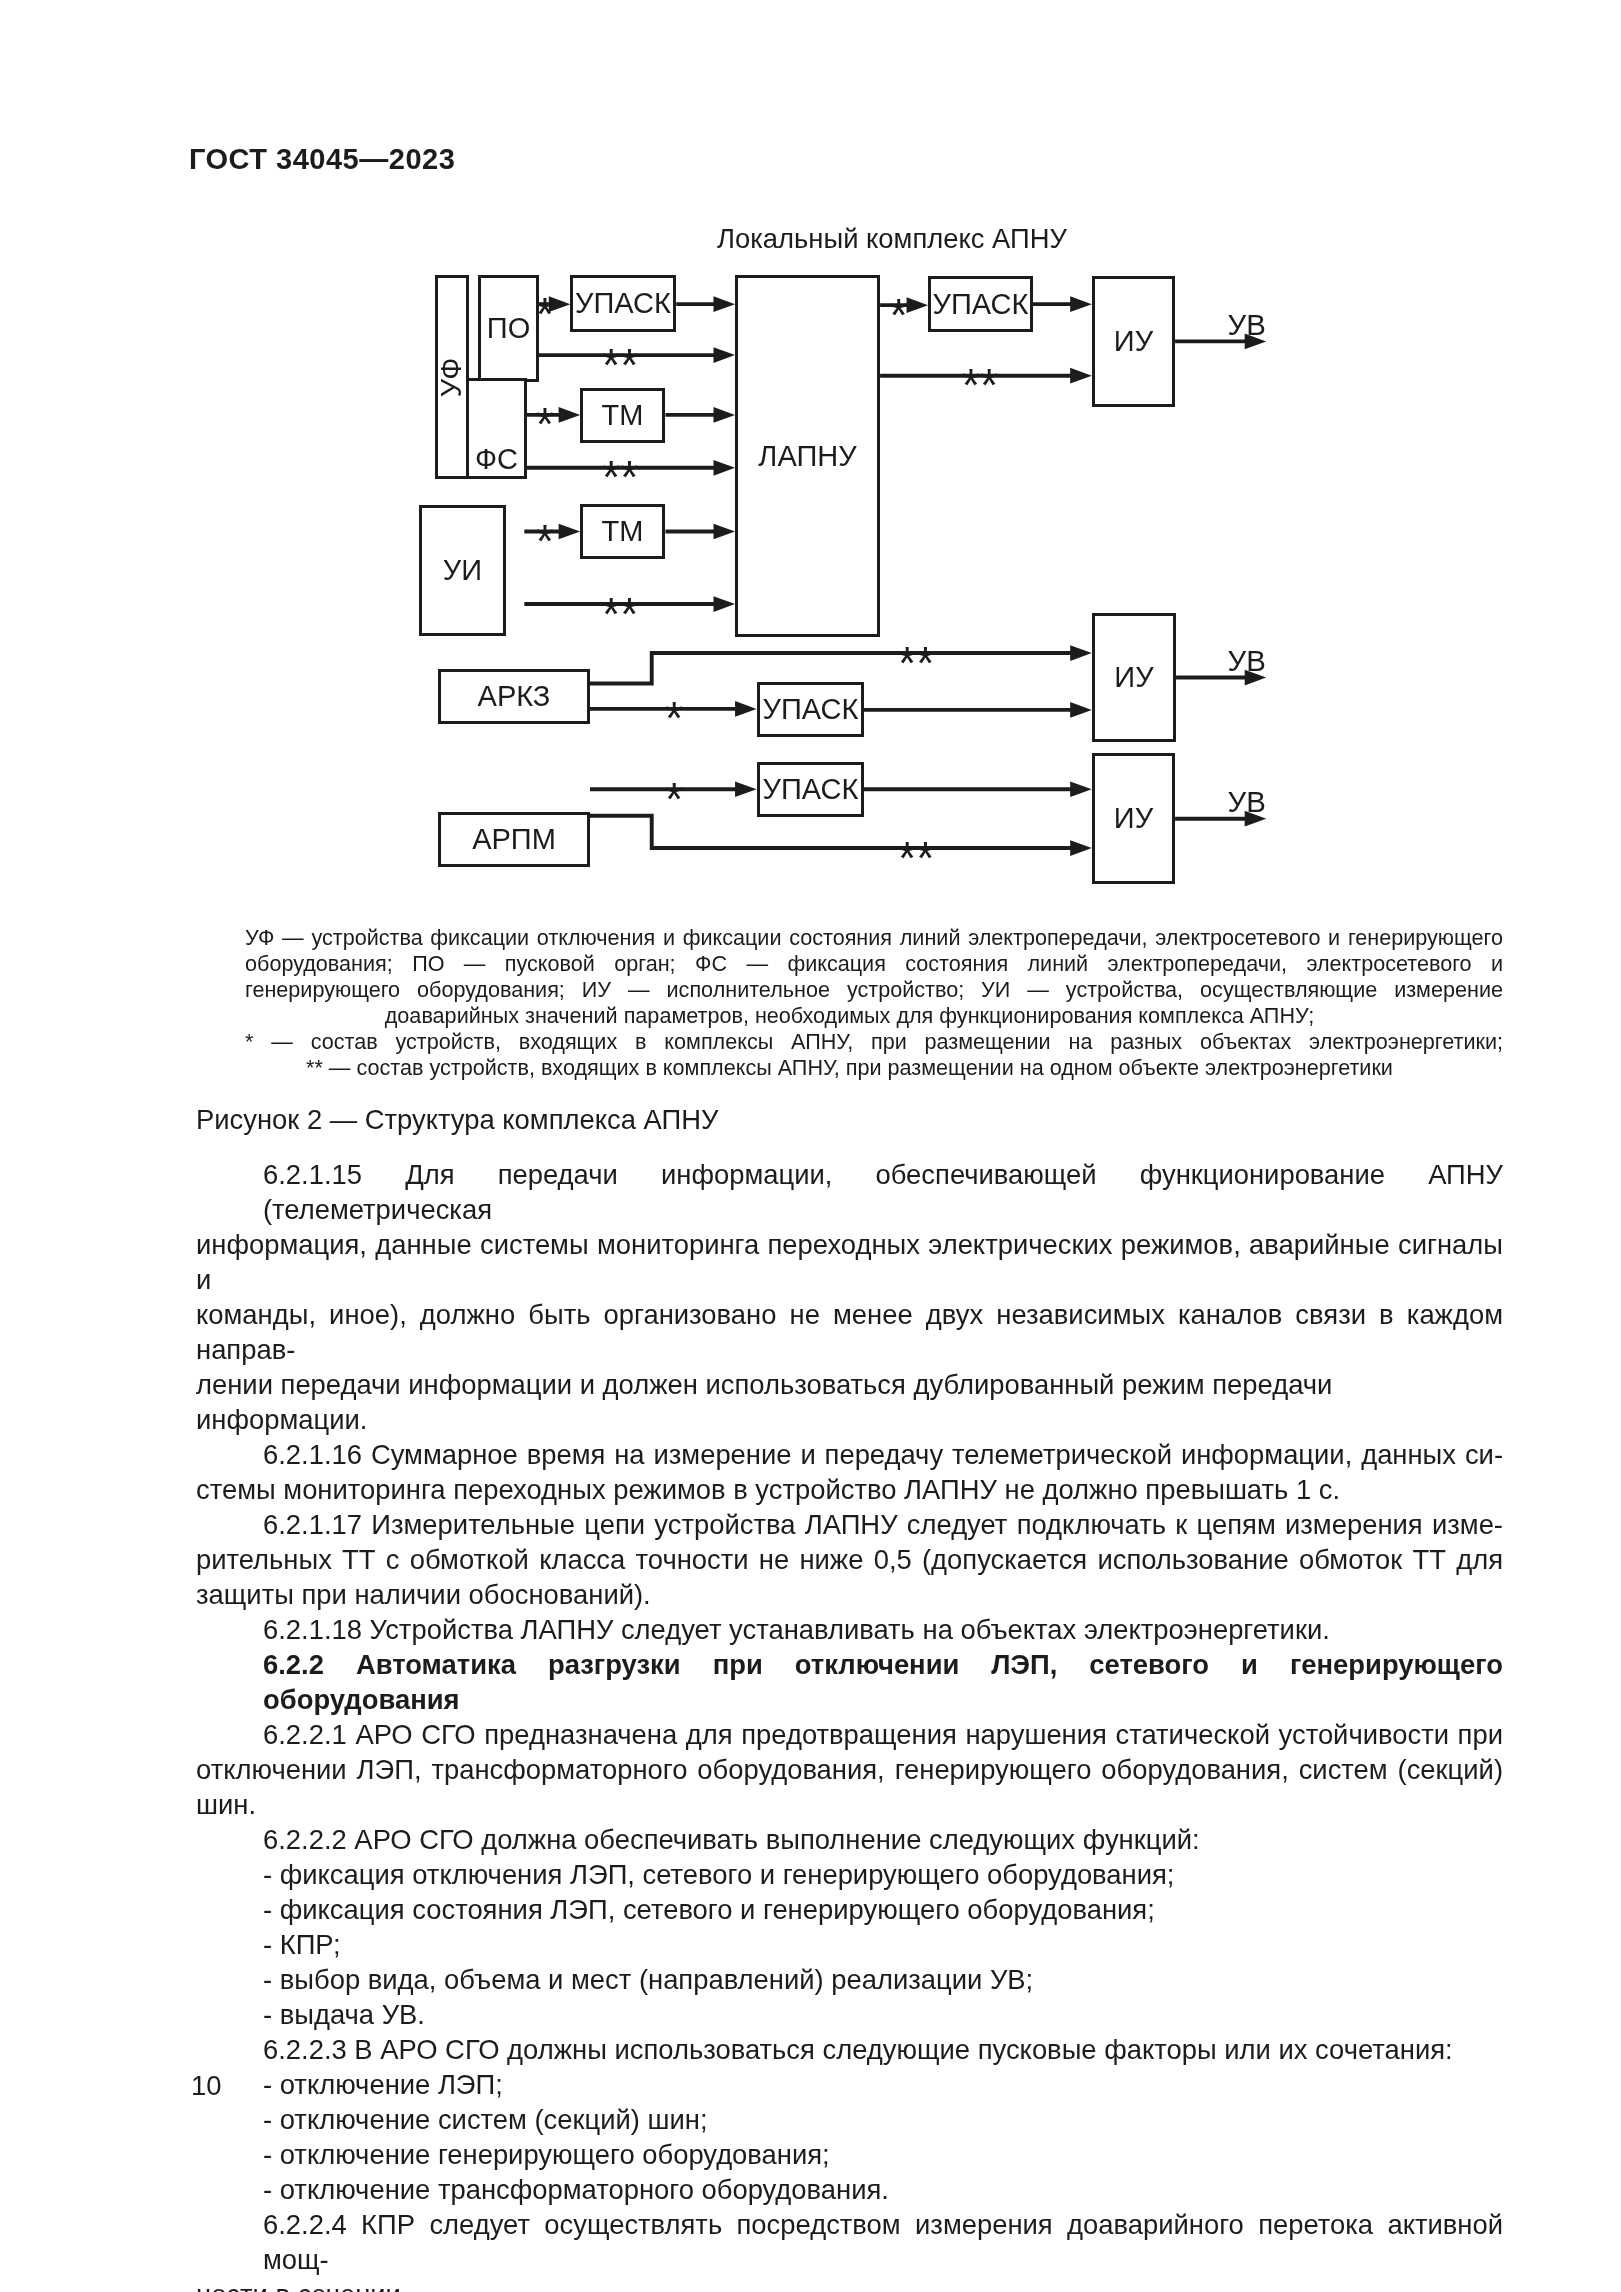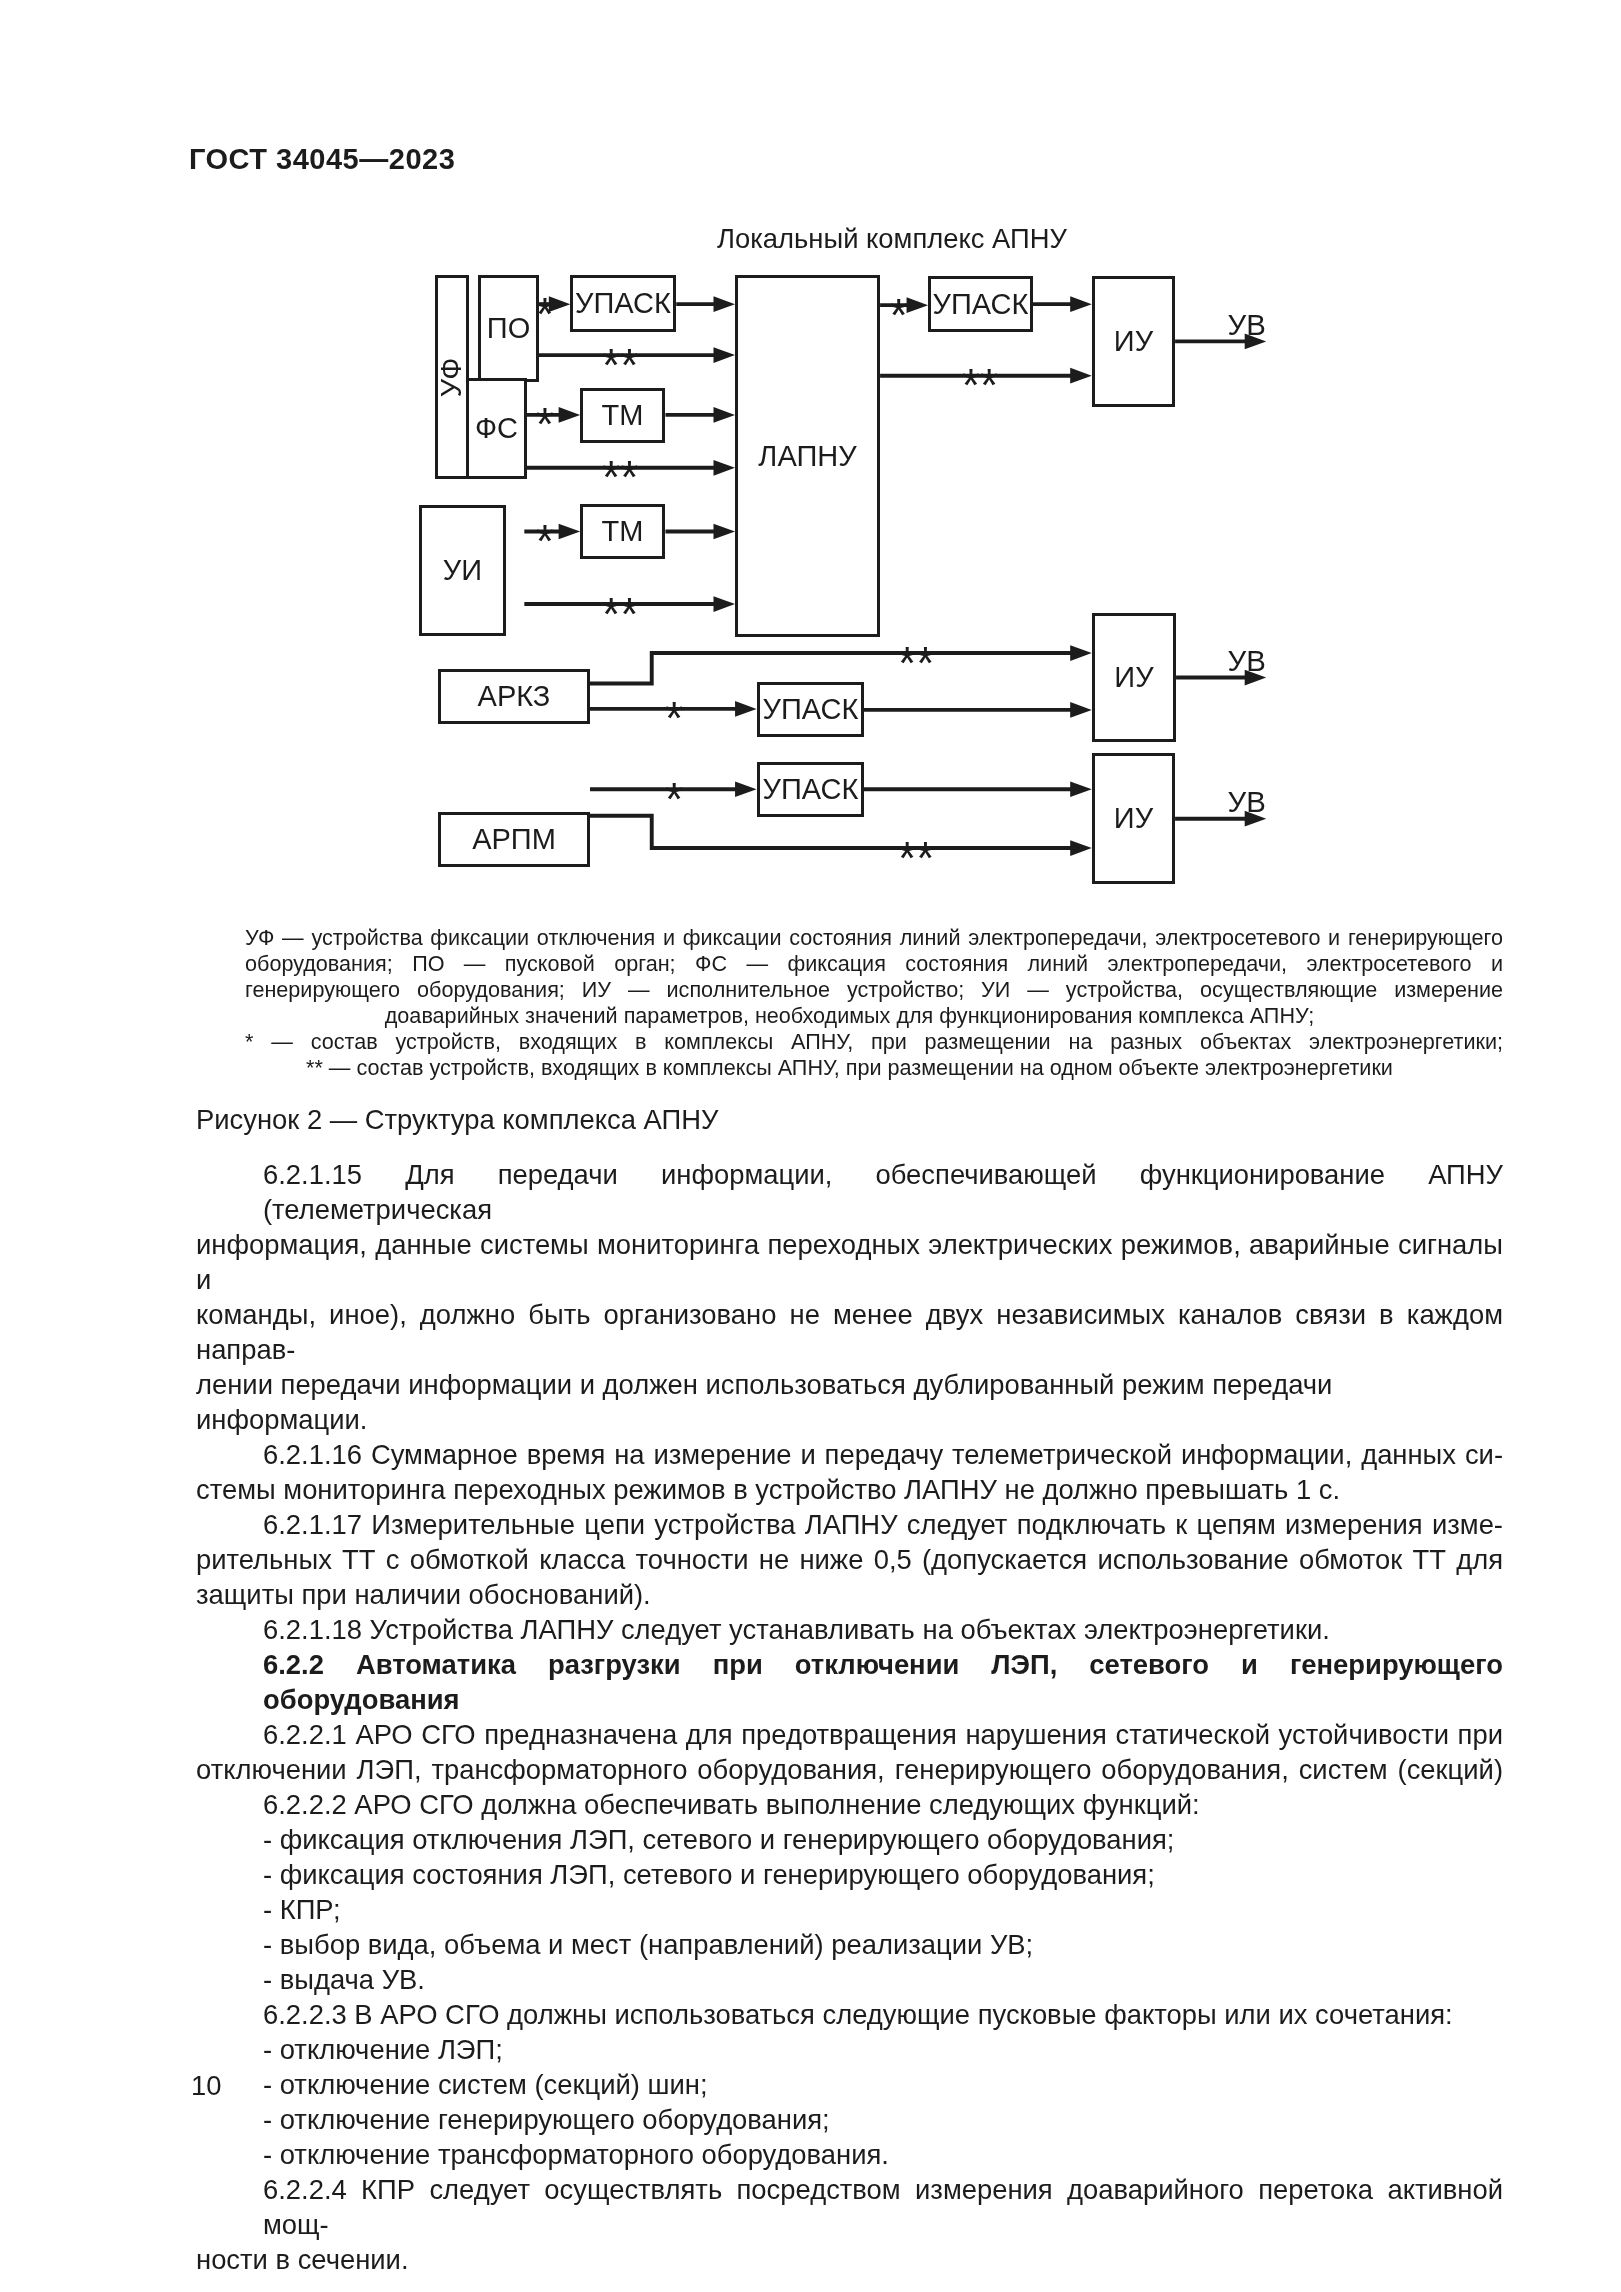--- a/index.html
+++ b/index.html
@@ -87,21 +87,21 @@
       <text x="1272" y="684" text-anchor="middle" font-size="30" font-family="&quot;Liberation Sans&quot;, sans-serif" fill="#1c1c1c">УВ</text>
       <text x="1272" y="828" text-anchor="middle" font-size="30" font-family="&quot;Liberation Sans&quot;, sans-serif" fill="#1c1c1c">УВ</text>
     </svg>
   <div id="boxes">
       <div class="box" style="left: 435px; top: 275px; width: 34px; height: 204px;">
         <span class="rot">УФ</span>
       </div>
       <div class="box" style="left: 466px; top: 275px; width: 61px; height: 107px; margin-left: 12px;">
         <span>ПО</span>
       </div>
-      <div class="box" style="left: 466px; top: 378px; width: 61px; height: 101px;">
+      <div class="box" style="left: 466px; top: 378px; width: 61px; height: 101px; align-items: flex-end;">
         <span>ФС</span>
       </div>
       <div class="box" style="left: 570px; top: 275px; width: 106px; height: 57px;">
         <span>УПАСК</span>
       </div>
       <div class="box" style="left: 580px; top: 388px; width: 85px; height: 55px;">
         <span>ТМ</span>
       </div>
       <div class="box" style="left: 419px; top: 505px; width: 87px; height: 131px;">
         <span>УИ</span>
@@ -153,20 +153,21 @@
       <div class="ln">лении передачи информации и должен использоваться дублированный режим передачи информации.</div>
       <div class="ln j i">6.2.1.16 Суммарное время на измерение и передачу телеметрической информации, данных си-</div>
       <div class="ln">стемы мониторинга переходных режимов в устройство ЛАПНУ не должно превышать 1 с.</div>
       <div class="ln j i">6.2.1.17 Измерительные цепи устройства ЛАПНУ следует подключать к цепям измерения изме-</div>
       <div class="ln j">рительных ТТ с обмоткой класса точности не ниже 0,5 (допускается использование обмоток ТТ для</div>
       <div class="ln">защиты при наличии обоснований).</div>
       <div class="ln i">6.2.1.18 Устройства ЛАПНУ следует устанавливать на объектах электроэнергетики.</div>
       <div class="ln j i b">6.2.2 Автоматика разгрузки при отключении ЛЭП, сетевого и генерирующего оборудования</div>
       <div class="ln j i">6.2.2.1 АРО СГО предназначена для предотвращения нарушения статической устойчивости при</div>
       <div class="ln j">отключении ЛЭП, трансформаторного оборудования, генерирующего оборудования, систем (секций)</div>
+      <div class="ln">шин.</div>
       <div class="ln i">6.2.2.2 АРО СГО должна обеспечивать выполнение следующих функций:</div>
       <div class="ln i">- фиксация отключения ЛЭП, сетевого и генерирующего оборудования;</div>
       <div class="ln i">- фиксация состояния ЛЭП, сетевого и генерирующего оборудования;</div>
       <div class="ln i">- КПР;</div>
       <div class="ln i">- выбор вида, объема и мест (направлений) реализации УВ;</div>
       <div class="ln i">- выдача УВ.</div>
       <div class="ln i">6.2.2.3 В АРО СГО должны использоваться следующие пусковые факторы или их сочетания:</div>
       <div class="ln i">- отключение ЛЭП;</div>
       <div class="ln i">- отключение систем (секций) шин;</div>
       <div class="ln i">- отключение генерирующего оборудования;</div>

